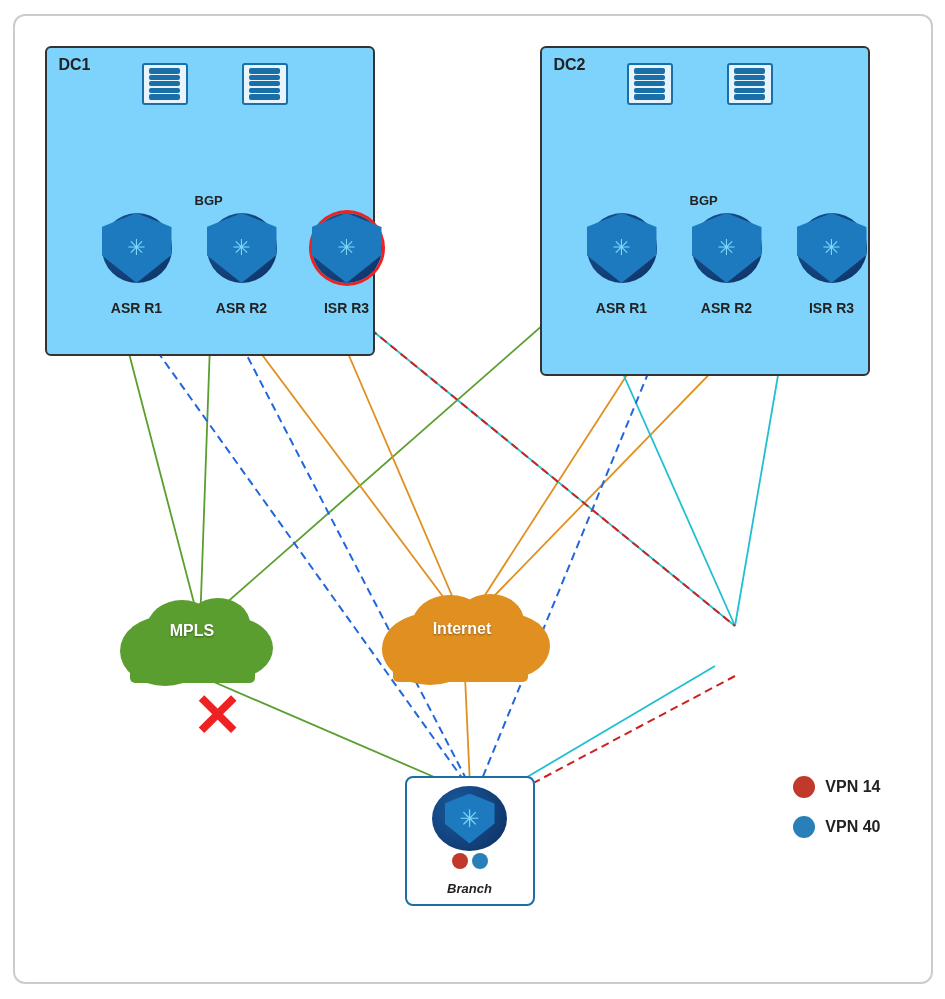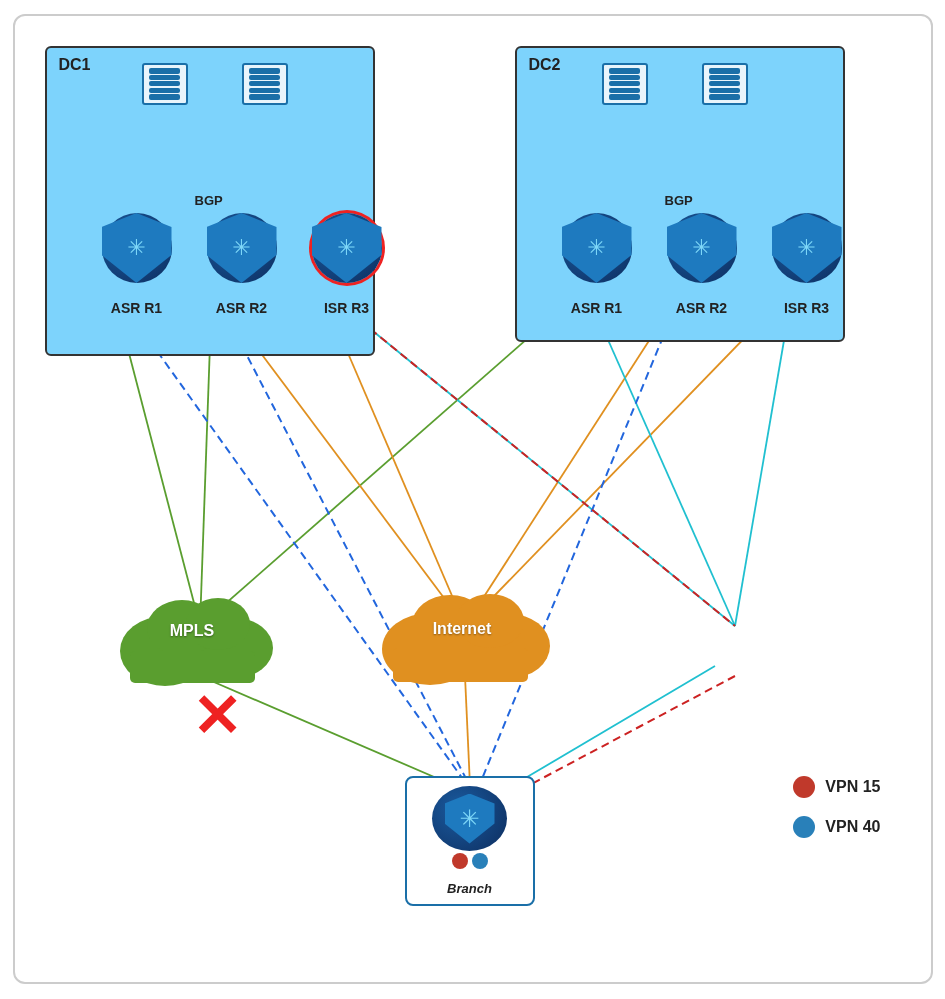--- a/index.html
+++ b/index.html
@@ -26,24 +26,24 @@
       border-radius: 6px;
       background: #7dd3fc;
     }
     .dc1-box {
       left: 30px;
       top: 30px;
       width: 330px;
       height: 310px;
     }
     .dc2-box {
-      left: 500px;
+      left: 525px;
       top: 30px;
       width: 330px;
-      height: 296px;
+      height: 330px;
     }
     .dc-label {
       position: absolute;
       top: 8px;
       left: 12px;
       font-size: 16px;
       font-weight: bold;
       color: #222;
     }
     
@@ -399,21 +399,21 @@
     <div class="vpn-dots">
       <div class="vpn-dot" style="background:#c0392b;"></div>
       <div class="vpn-dot" style="background:#2980b9;"></div>
     </div>
     <div class="router-label" style="font-size:13px;margin-top:12px;font-style:italic;">Branch</div>
   </div>
 
   <div class="legend" style="right:50px;top:760px;">
     <div class="legend-item">
       <div class="legend-dot" style="background:#c0392b;"></div>
-      <span class="legend-text">VPN 15</span>
+      <span class="legend-text">VPN 14</span>
     </div>
     <div class="legend-item">
       <div class="legend-dot" style="background:#2980b9;"></div>
       <span class="legend-text">VPN 40</span>
     </div>
   </div>
 
 </div>
 
 </body></html>

